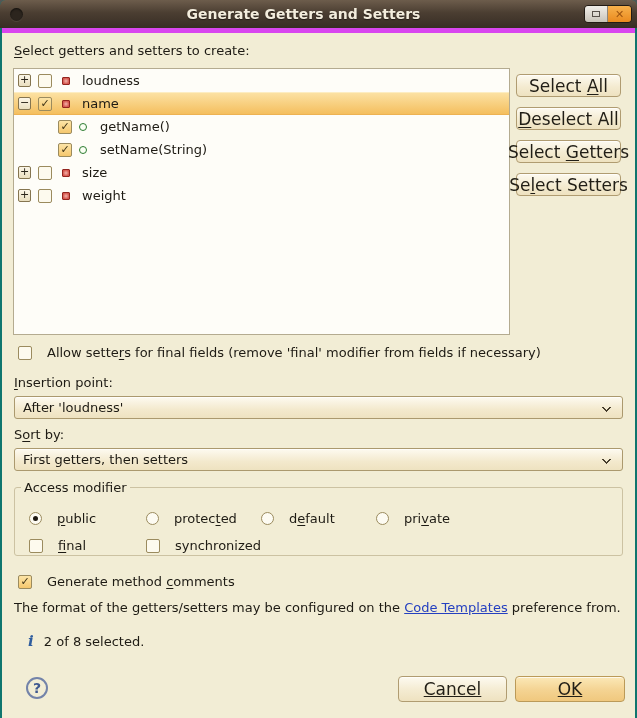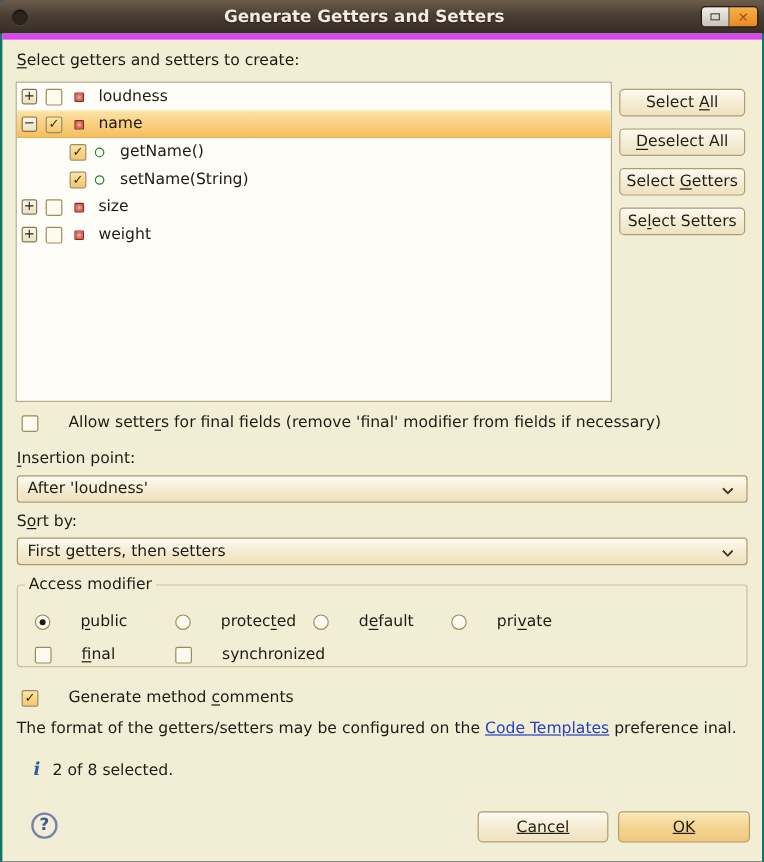--- a/index.html
+++ b/index.html
@@ -74,42 +74,42 @@
     width:8px; height:8px; flex:none; border:1px solid #2c7c31; border-radius:50%;
     background:#fafff4; margin-left:7px;
   }
   .tree-row.field .tree-label { margin-left:12px; }
   .tree-row.method .tree-label { margin-left:13px; }
 
   .side-buttons { position:absolute; left:514px; top:41px; width:105px; display:flex; flex-direction:column; gap:10px; }
   .btn {
     height:23px; display:flex; align-items:center; justify-content:center;
     background:linear-gradient(180deg,#fdfaf0 0%,#f4ebd1 55%,#eee2c0 100%);
-    border:1px solid #b09c71; border-radius:4px; color:#211e16; font-size:13px;
+    border:1px solid #b09c71; border-radius:4px; color:#211e16; font-size:17px;
     box-shadow:inset 0 1px 0 rgba(255,255,255,.7); white-space:nowrap;
   }
   .btn-ok {
     background:linear-gradient(180deg,#fbe8b7 0%,#f4d392 55%,#f0c87e 100%);
     border-color:#bb9a58;
   }
 
   .combo {
     position:absolute; height:23px; width:609px; left:12px;
     background:linear-gradient(180deg,#fdfaf0 0%,#f3e9cd 60%,#eee2c0 100%);
     border:1px solid #ab996e; border-radius:3px;
     display:flex; align-items:center; padding:0 26px 0 8px;
     box-shadow:inset 0 1px 0 rgba(255,255,255,.7);
   }
   .chevron {
     position:absolute; right:12px; top:7px; width:7px; height:7px;
     border-right:2px solid #463d2c; border-bottom:2px solid #463d2c;
     transform:rotate(45deg); border-radius:1px;
   }
 
-  .check-item, .radio-item { position:absolute; display:flex; align-items:center; gap:25px;justify-content:space-between; }
+  .check-item, .radio-item { position:absolute; display:flex; align-items:center; gap:15px;justify-content:space-between; }
   .form-checkbox {
     width:14px; height:14px; flex:none;
     background:#fdfaee; border:1px solid #9b8b5e; border-radius:2px;
     font-size:11px; font-weight:bold; line-height:12px; text-align:center; color:#3c3115;
   }
   .form-checkbox.checked { background:linear-gradient(180deg,#fce4a6,#f5c76d); }
   .radio {
     width:13px; height:13px; flex:none; border-radius:50%;
     background:#fdfbf2; border:1px solid #9b8b5e; position:relative;
   }
@@ -252,21 +252,21 @@
         <span>synchronized<u></u></span>
       </div>
     </fieldset>
 
     <div class="check-item" style="left:16px; top:541px;">
       <span class="form-checkbox checked">✓</span>
       <span>Generate method <u>c</u>omments</span>
     </div>
 
     <div class="abs" style="left:12px; top:567px;">
-      <span>The format of the getters/setters may be configured on the </span><span class="link">Code Templates</span><span> preference inal.</span>
+      <span>The format of the getters/setters may be configured on the </span><span class="link">Code Templates</span><span> preference from.</span>
     </div>
 
     <div class="abs" style="left:26px; top:599px;">
       <span class="info-glyph">i</span>
       <span style="margin-left:6px;">2 of 8 selected.</span>
     </div>
 
     <div class="help-btn">
       <span>?</span>
     </div>

